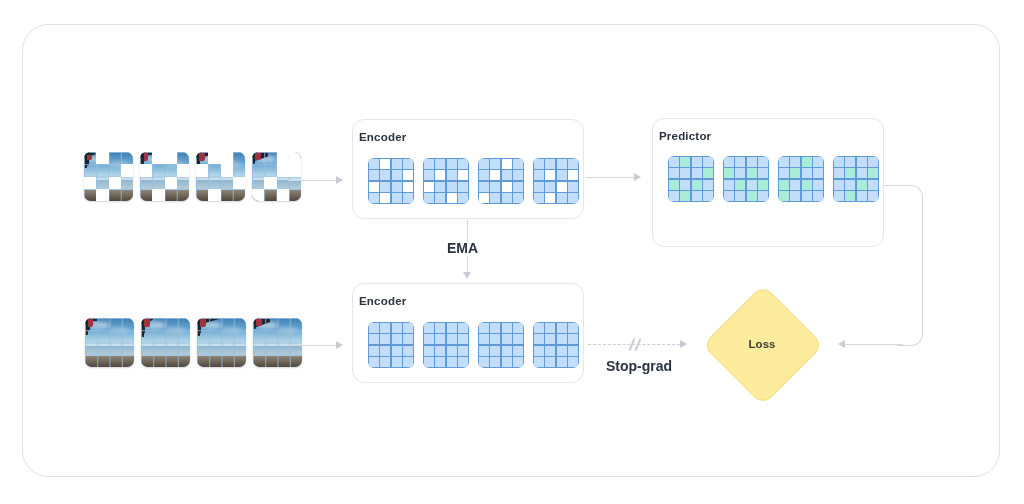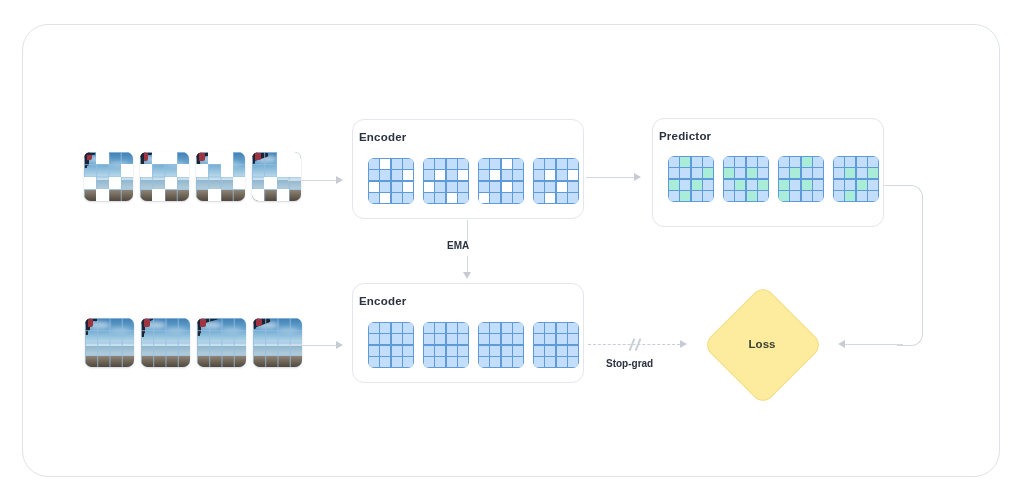--- a/index.html
+++ b/index.html
@@ -176,21 +176,21 @@
   }
 
   .dashed-h {
     position: absolute;
     height: 0;
     border-top: 1.4px dashed #c9ced6;
   }
 
   .edge-label {
     position: absolute;
-    font-size: 10px;
+    font-size: 14px;
     font-weight: bold;
     color: #2b3240;
     white-space: nowrap;
   }
 
   .slash-mark {
     position: absolute;
     width: 1.6px;
     height: 13px;
     background: #c9ced6;
@@ -384,21 +384,21 @@
           <div class="cell empty"></div>
           <div class="cell"></div>
           <div class="cell"></div>
       </div>
     </div>
   </div>
 
   <div class="conn-line conn-h" style="left:586px; top:177px; width:48px;"></div>
   <div class="arrow-head arrow-right" style="left:634px; top:173.2px;"></div>
 
-  <div class="module" id="predictor" style="left:652px; top:118px; width:232px; height:109px;">
+  <div class="module" id="predictor" style="left:652px; top:118px; width:232px; height:129px;">
     <div class="module-title">Predictor</div>
     <div class="token-row" style="left:15px; top:37px;">
 
       <div class="token">
         <div class="cell"></div>
           <div class="cell pred"></div>
           <div class="cell"></div>
           <div class="cell"></div>
         <div class="cell"></div>
           <div class="cell"></div>

